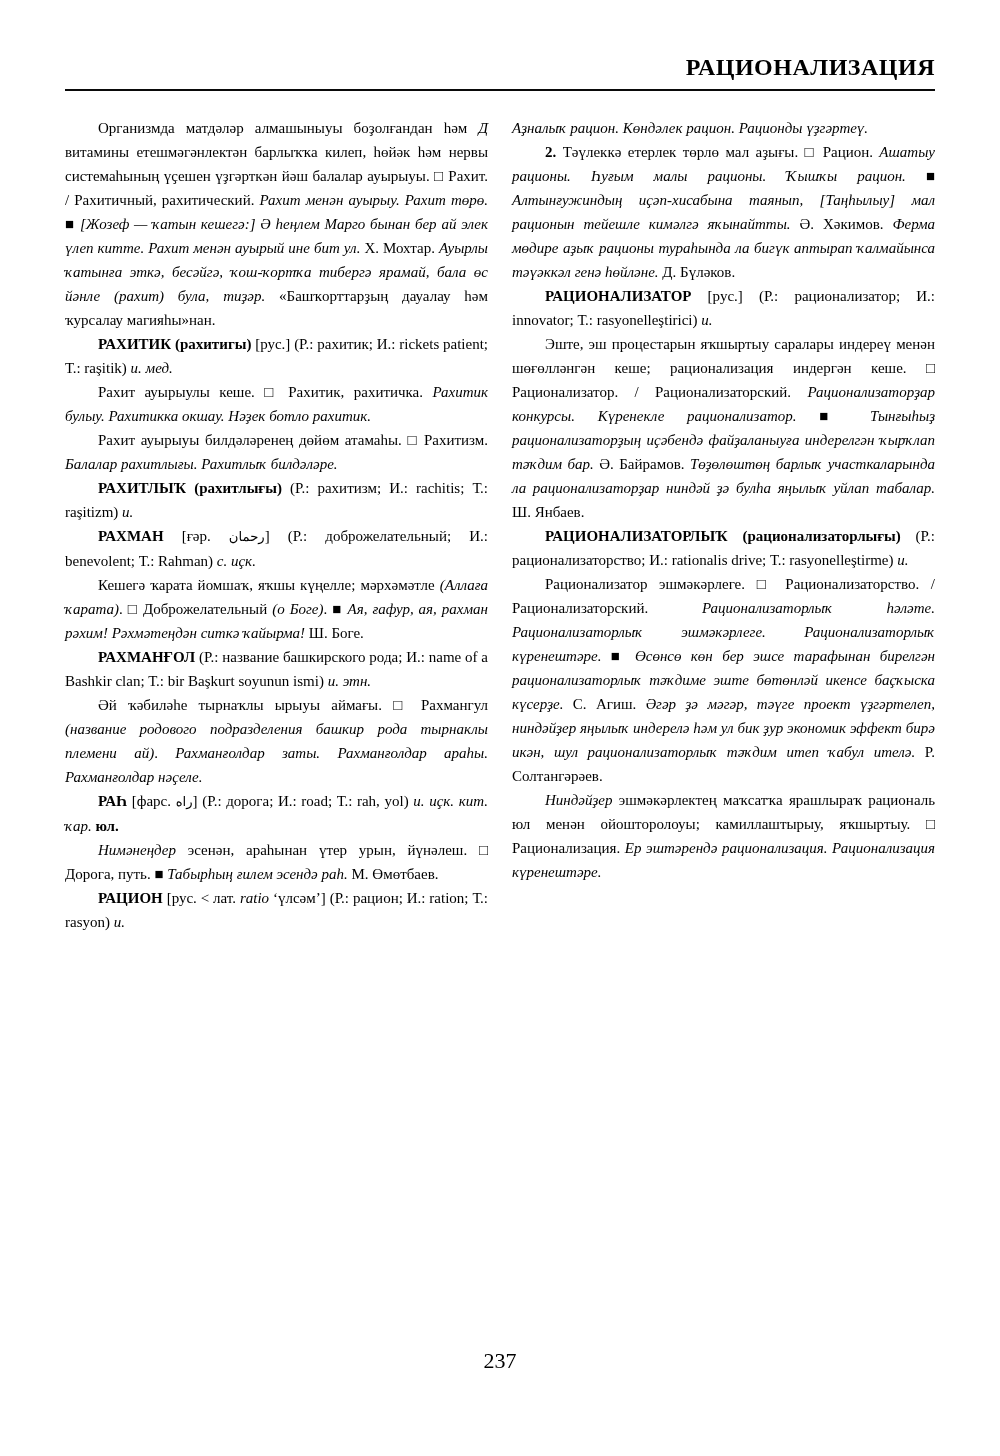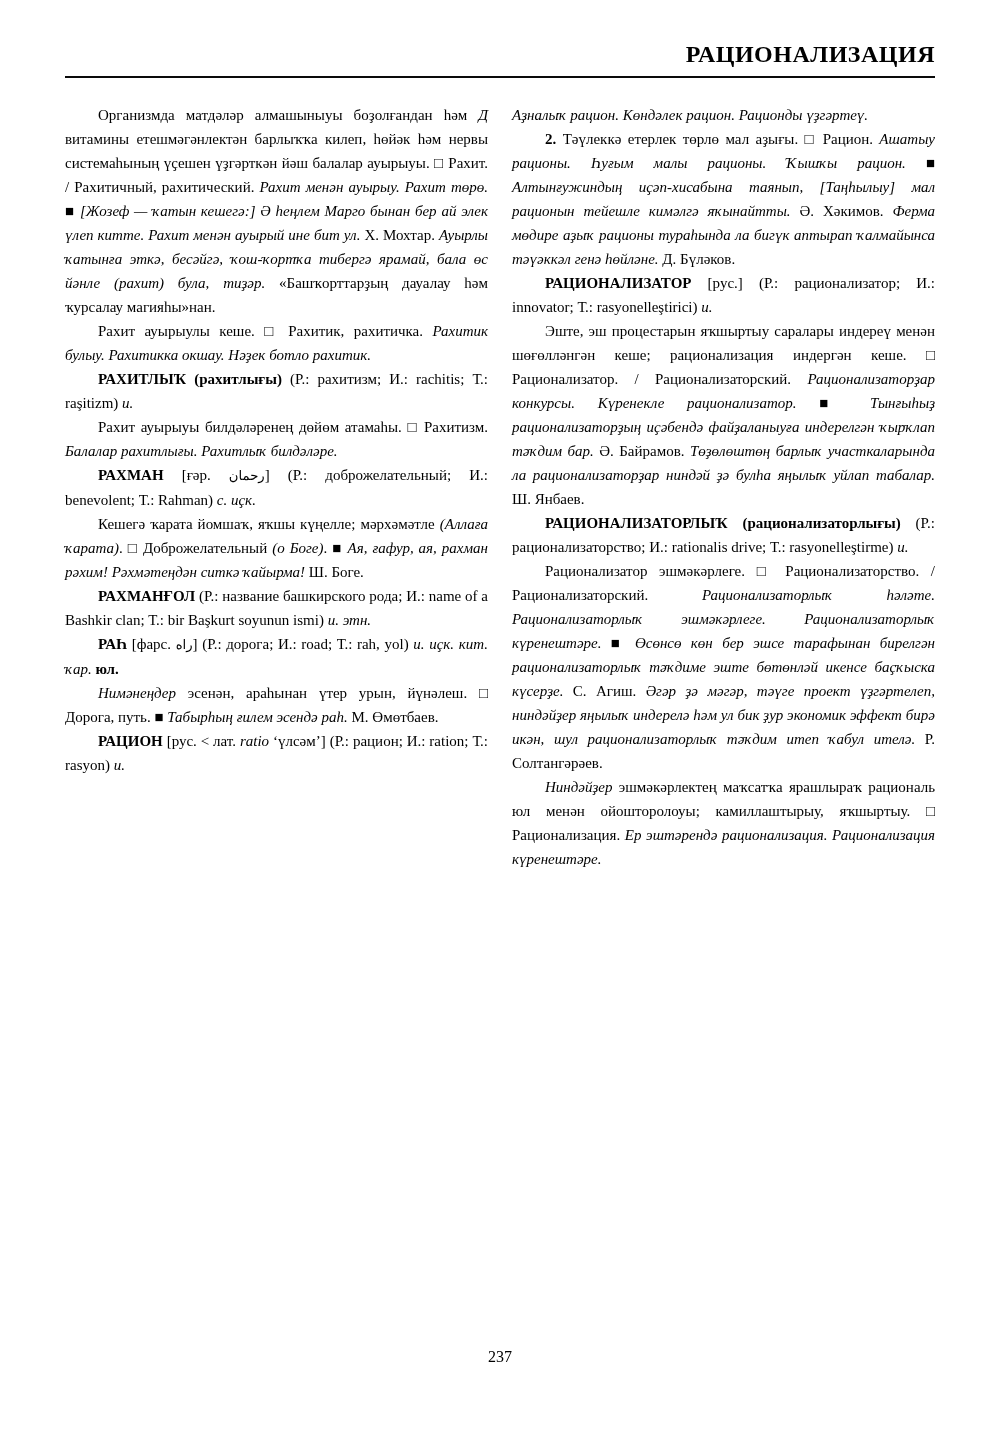--- a/index.html
+++ b/index.html
@@ -6,21 +6,21 @@
   body {
     width: 1000px; height: 1456px;
     background: #ffffff; color: #000000;
     font-family: "Liberation Serif", serif;
     overflow: hidden;
   }
   .page {
     position: relative;
     width: 1000px; height: 1456px;
     box-sizing: border-box;
-    padding: 40px 65px 0 65px;
+    padding: 53px 65px 0 65px;
   }
   .running-head {
     text-align: right;
     font-weight: bold;
     font-size: 24px;
     letter-spacing: 0.5px;
     line-height: 28px;
   }
   .header-rule {
     margin-top: 8px;
@@ -42,39 +42,41 @@
   .para.indent { text-indent: 33px; }
   .st-n { }
   .st-b { font-weight: bold; }
   .st-i { font-style: italic; }
   .st-ar { font-family: Liberation Sans, sans-serif; font-size: 0.88em; }
   .page-number {
     position: absolute;
     left: 0; right: 0;
     top: 1348px;
     text-align: center;
-    font-size: 16px;
+    font-size: 22px;
   }
 </style>
 </head>
 <body>
 
 <div class="page">
   <div class="running-head">РАЦИОНАЛИЗАЦИЯ</div>
   <div class="header-rule"></div>
 
   <div class="columns">
     <div class="column">
         <p class="para indent"><span class="st-n">Организмда матдәләр алмашыныуы боҙолғандан һәм </span><span class="st-i">Д</span><span class="st-n"> витамины етешмәгәнлектән барлыҡҡа килеп, һөйәк һәм нервы системаһының үҫешен үҙгәрткән йәш балалар ауырыуы. □ Рахит. / Рахитичный, рахитический. </span><span class="st-i">Рахит менән ауырыу. Рахит төрө.</span><span class="st-n"> ■ </span><span class="st-i">[Жозеф — ҡатын кешегә:] Ә һеңлем Марго бынан бер ай элек үлеп китте. Рахит менән ауырый ине бит ул.</span><span class="st-n"> Х. Мохтар. </span><span class="st-i">Ауырлы ҡатынға эткә, бесәйгә, ҡош-ҡортҡа тибергә ярамай, бала өс йәнле (рахит) була, тиҙәр.</span><span class="st-n"> «Башҡорттарҙың дауалау һәм ҡурсалау магияһы»нан.</span></p>
+        <p class="para indent"><span class="st-b">РАХИТИК (рахитигы)</span><span class="st-n"> [рус.] (Р.: рахитик; И.: rickets patient; Т.: raşitik) </span><span class="st-i">и. мед.</span></p>
         <p class="para indent"><span class="st-n">Рахит ауырыулы кеше. □ Рахитик, рахитичка. </span><span class="st-i">Рахитик булыу. Рахитикка окшау. Нәҙек ботло рахитик.</span></p>
+        <p class="para indent"><span class="st-n">Рахит ауырыуы билдәләренең дөйөм атамаһы. □ Рахитизм. </span><span class="st-i">Балалар рахитлығы. Рахитлыҡ билдәләре.</span></p>
         <p class="para indent"><span class="st-b">РАХИТЛЫҠ (рахитлығы)</span><span class="st-n"> (Р.: рахитизм; И.: rachitis; Т.: raşitizm) </span><span class="st-i">и.</span></p>
-        <p class="para indent"><span class="st-n">Рахит ауырыуы билдәләренең дөйөм атамаһы. □ Рахитизм. </span><span class="st-i">Балалар рахитлығы. Рахитлыҡ билдәләре.</span></p>
         <p class="para indent"><span class="st-b">РАХМАН</span><span class="st-n"> [ғәр. </span><span class="st-ar">رحمان</span><span class="st-n">] (Р.: доброжелательный; И.: benevolent; Т.: Rahman) </span><span class="st-i">с. иҫк.</span></p>
         <p class="para indent"><span class="st-n">Кешегә ҡарата йомшаҡ, яҡшы күңелле; мәрхәмәтле </span><span class="st-i">(Аллаға ҡарата)</span><span class="st-n">. □ Доброжелательный </span><span class="st-i">(о Боге)</span><span class="st-n">. ■ </span><span class="st-i">Ая, ғафур, ая, рахман рәхим! Рәхмәтеңдән ситкә ҡайырма!</span><span class="st-n"> Ш. Боге.</span></p>
         <p class="para indent"><span class="st-b">РАХМАНҒОЛ</span><span class="st-n"> (Р.: название башкирского рода; И.: name of a Bashkir clan; Т.: bir Başkurt soyunun ismi) </span><span class="st-i">и. этн.</span></p>
+        <p class="para indent"><span class="st-n">Әй ҡәбиләһе тырнаҡлы ырыуы аймағы. □ Рахмангул </span><span class="st-i">(название родового подразделения башкир рода тырнаклы племени ай)</span><span class="st-n">. </span><span class="st-i">Рахманғолдар заты. Рахманғолдар араһы. Рахманғолдар нәҫеле.</span></p>
         <p class="para indent"><span class="st-b">РАҺ</span><span class="st-n"> [фарс. </span><span class="st-ar">راه</span><span class="st-n">] (Р.: дорога; И.: road; Т.: rah, yol) </span><span class="st-i">и. иҫк. кит. ҡар.</span><span class="st-n"> </span><span class="st-b">юл.</span></p>
         <p class="para indent"><span class="st-i">Нимәнеңдер</span><span class="st-n"> эсенән, араһынан үтер урын, йүнәлеш. □ Дорога, путь. ■ </span><span class="st-i">Табырһың ғилем эсендә раһ.</span><span class="st-n"> М. Өмөтбаев.</span></p>
         <p class="para indent"><span class="st-b">РАЦИОН</span><span class="st-n"> [рус. &lt; лат. </span><span class="st-i">ratio</span><span class="st-n"> ‘үлсәм’] (Р.: рацион; И.: ration; Т.: rasyon) </span><span class="st-i">и.</span></p>
       </div>
     <div class="column">
         <p class="para"><span class="st-i">Аҙналыҡ рацион. Көндәлек рацион. Рационды үҙгәртеү.</span></p>
         <p class="para indent"><span class="st-b">2.</span><span class="st-n"> Тәүлеккә етерлек төрлө мал аҙығы. □ Рацион. </span><span class="st-i">Ашатыу рационы. Һуғым малы рационы. Ҡышҡы рацион.</span><span class="st-n"> ■ </span><span class="st-i">Алтынғужиндың иҫәп-хисабына таянып, [Таңһылыу] мал рационын тейешле кимәлгә яҡынайтты.</span><span class="st-n"> Ә. Хәкимов. </span><span class="st-i">Ферма мөдире аҙыҡ рационы тураһында ла бигүк аптырап ҡалмайынса тәүәккәл генә һөйләне.</span><span class="st-n"> Д. Бүләков.</span></p>
         <p class="para indent"><span class="st-b">РАЦИОНАЛИЗАТОР</span><span class="st-n"> [рус.] (Р.: рационализатор; И.: innovator; Т.: rasyonelleştirici) </span><span class="st-i">и.</span></p>
         <p class="para indent"><span class="st-n">Эште, эш процестарын яҡшыртыу саралары индереү менән шөғөлләнгән кеше; рационализация индергән кеше. □ Рационализатор. / Рационализаторский. </span><span class="st-i">Рационализаторҙар конкурсы. Күренекле рационализатор.</span><span class="st-n"> ■ </span><span class="st-i">Тынғыһыҙ рационализаторҙың иҫәбендә файҙаланыуға индерелгән ҡырҡлап тәҡдим бар.</span><span class="st-n"> Ә. Байрамов. </span><span class="st-i">Төҙөлөштөң барлыҡ участкаларында ла рационализаторҙар ниндәй ҙә булһа яңылыҡ уйлап табалар.</span><span class="st-n"> Ш. Янбаев.</span></p>
         <p class="para indent"><span class="st-b">РАЦИОНАЛИЗАТОРЛЫҠ (рационализаторлығы)</span><span class="st-n"> (Р.: рационализаторство; И.: rationalis drive; Т.: rasyonelleştirme) </span><span class="st-i">и.</span></p>

